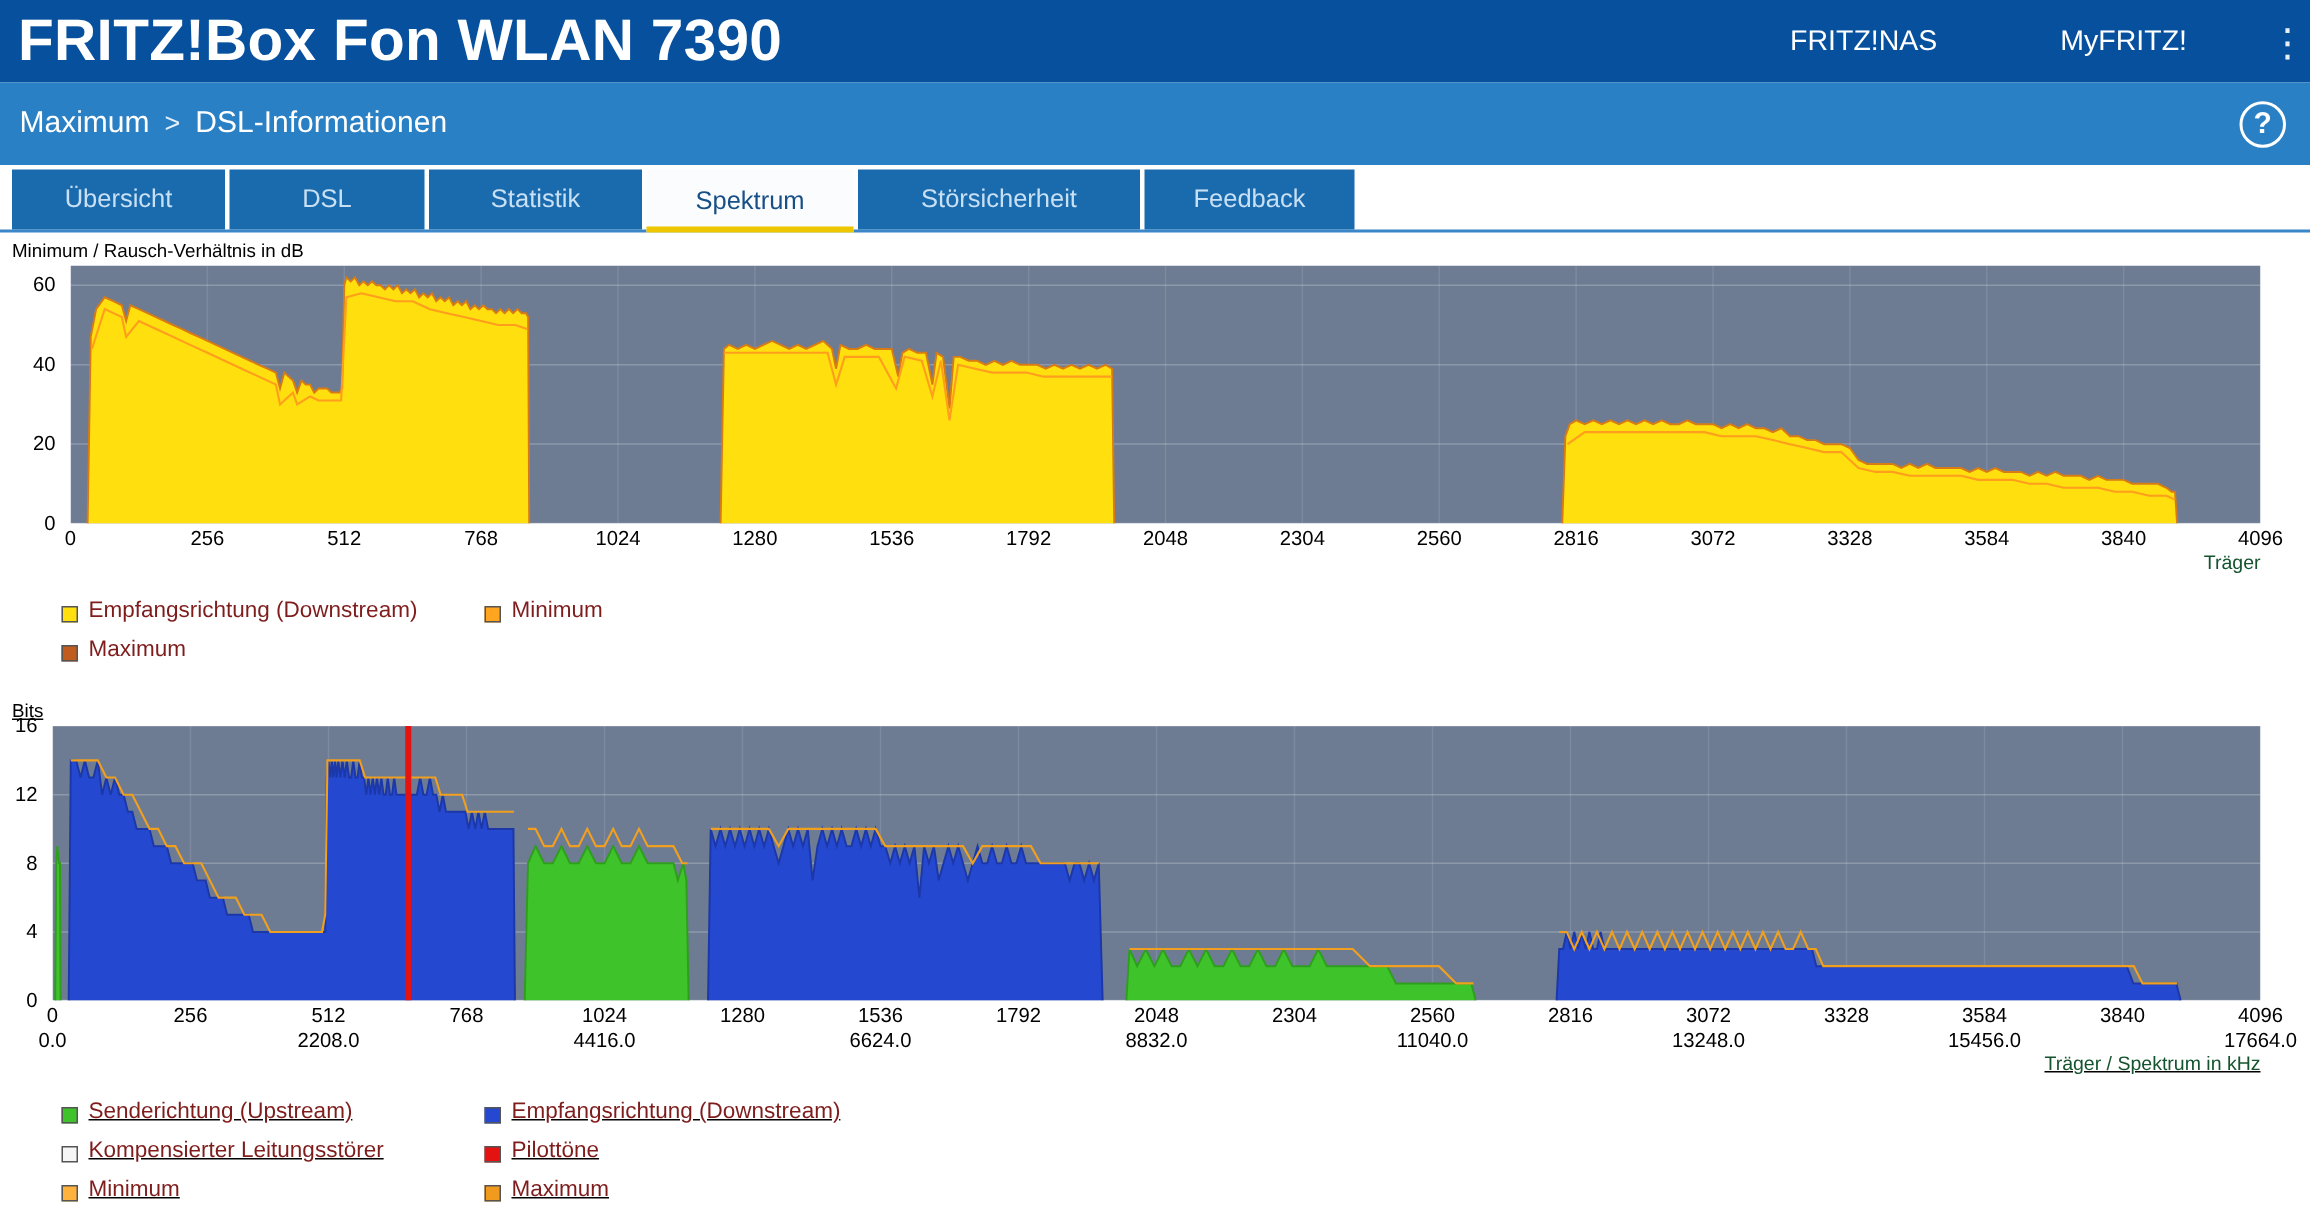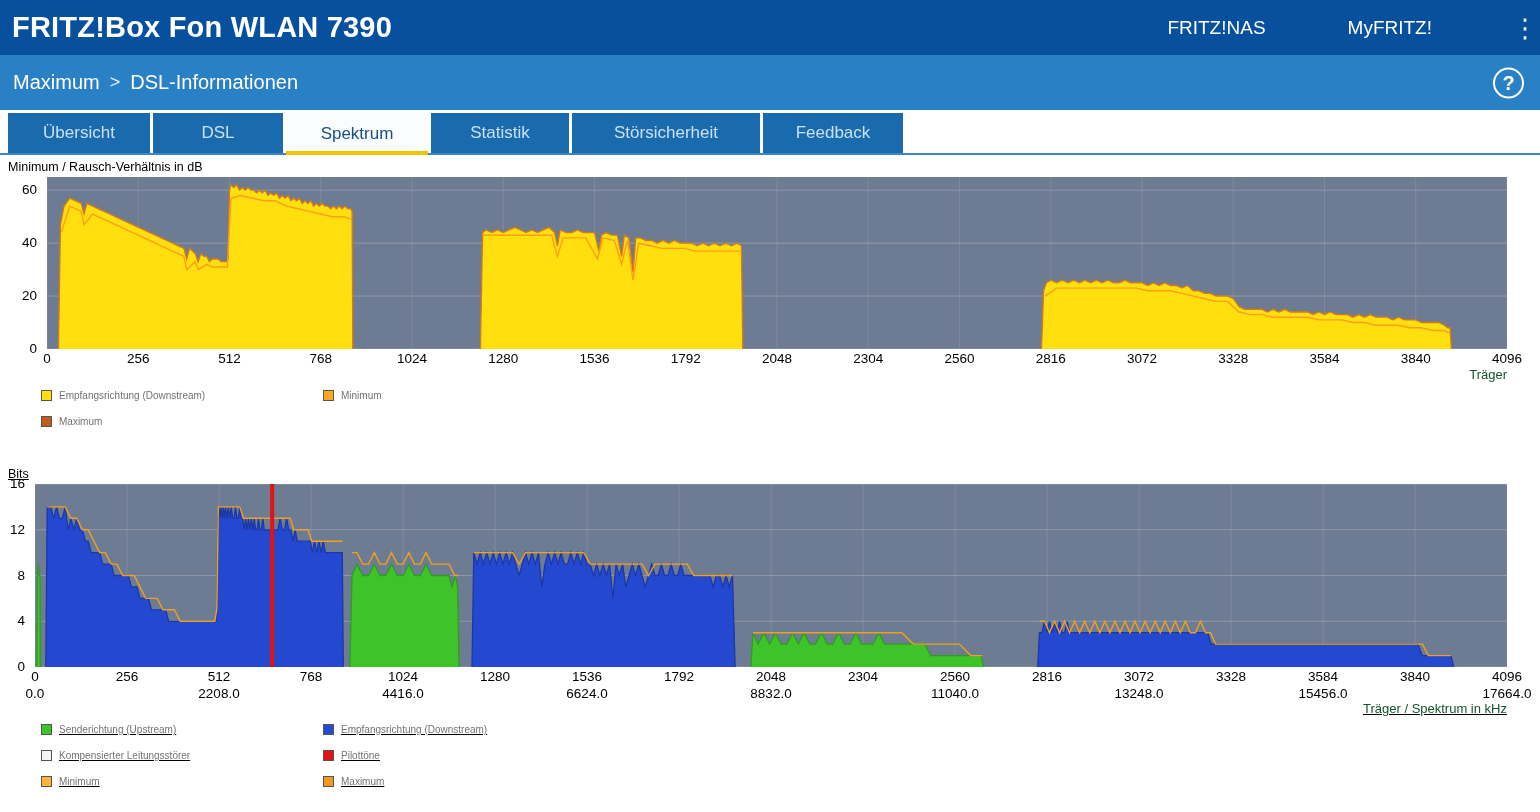--- a/index.html
+++ b/index.html
@@ -4,22 +4,22 @@
 <style>
   * { box-sizing: border-box; }
   html,body { margin:0; padding:0; }
   body {
     width:1540px; height:812px; overflow:hidden;
     font-family:"Liberation Sans", sans-serif; background:#ffffff; color:#000;
   }
   
   .header { height:55px; background:#06509e; display:flex; align-items:center;
             position:relative; padding-left:12px; color:#fff; }
-  .header-title { font-size:29px; font-weight:700; letter-spacing:.2px; }
-  .header-links { margin-left:auto; display:flex; gap:82px; padding-right:108px; font-size:19px; }
+  .header-title { font-size:39px; font-weight:700; letter-spacing:.2px; }
+  .header-links { margin-left:auto; display:flex; gap:82px; padding-right:82px; font-size:19px; }
   .header-link { color:#fff; cursor:pointer; }
   .kebab { position:absolute; right:2px; top:50%; transform:translateY(-50%);
            font-size:26px; color:#e8f0f8; line-height:1; cursor:pointer; }
   
   .breadcrumb { height:55px; background:#2a80c4; color:#fff; display:flex;
                 align-items:center; font-size:20px; padding-left:13px; position:relative; }
   .breadcrumb .sep { margin:0 10px; font-size:18px; color:#e6f0fa; }
   .help-btn { position:absolute; right:16px; top:50%; transform:translateY(-50%);
               width:31px; height:31px; border:2.5px solid #fff; border-radius:50%;
               display:flex; align-items:center; justify-content:center;
@@ -44,22 +44,22 @@
   .plot-row { position:relative; }
   .y-axis { position:absolute; left:0; top:0; }
   .y-axis span { position:absolute; right:6px; transform:translateY(-52%);
                  font-size:13.5px; color:#000; }
   .x-axis, .x-axis2 { position:relative; height:17px; }
   .x-axis2 { height:16px; }
   .x-axis span, .x-axis2 span { position:absolute; top:2px; transform:translateX(-50%);
                  font-size:13.5px; color:#000; white-space:nowrap; }
   .axis-caption { font-size:13px; color:#14532d; text-align:right; margin-top:1px; }
   .legend { display:grid; margin:8px 0 0 36px; width:fit-content; row-gap:1px; }
-  .legend-item { display:flex; align-items:flex-start; gap:7px; height:25px;
-                 font-size:10px; color:#737373; }
+  .legend-item { display:flex; align-items:flex-end; gap:7px; height:25px;
+                 font-size:15px; color:#7f1d1d; }
   .legend-swatch { width:11px; height:11px; border:1px solid #555; flex:none; }
 </style>
 </head>
 <body>
 
 <header class="header">
   <div class="header-title">FRITZ!Box Fon WLAN 7390</div>
   <div class="header-links">
     <a class="header-link">FRITZ!NAS</a>
     <a class="header-link">MyFRITZ!</a>
@@ -70,22 +70,22 @@
 <div class="breadcrumb">
   <span>Maximum</span>
   <span class="sep">&gt;</span>
   <span>DSL-Informationen</span>
   <div class="help-btn">?</div>
 </div>
 
 <nav class="tabs">
   <div class="tab">Übersicht</div>
   <div class="tab">DSL</div>
+  <div class="tab">Statistik</div>
   <div class="tab active">Spektrum</div>
-  <div class="tab">Statistik</div>
   <div class="tab">Störsicherheit</div>
   <div class="tab">Feedback</div>
 </nav>
 
 <section class="chart" id="chart-snr">
   <div class="chart-title">Minimum / Rausch-Verhältnis in dB</div>
   <div class="plot-row">
     <div class="y-axis" style="width: 38px; height: 172px;">
         <span style="top: 172px;">0</span>
         <span style="top: 119.077px;">20</span>

